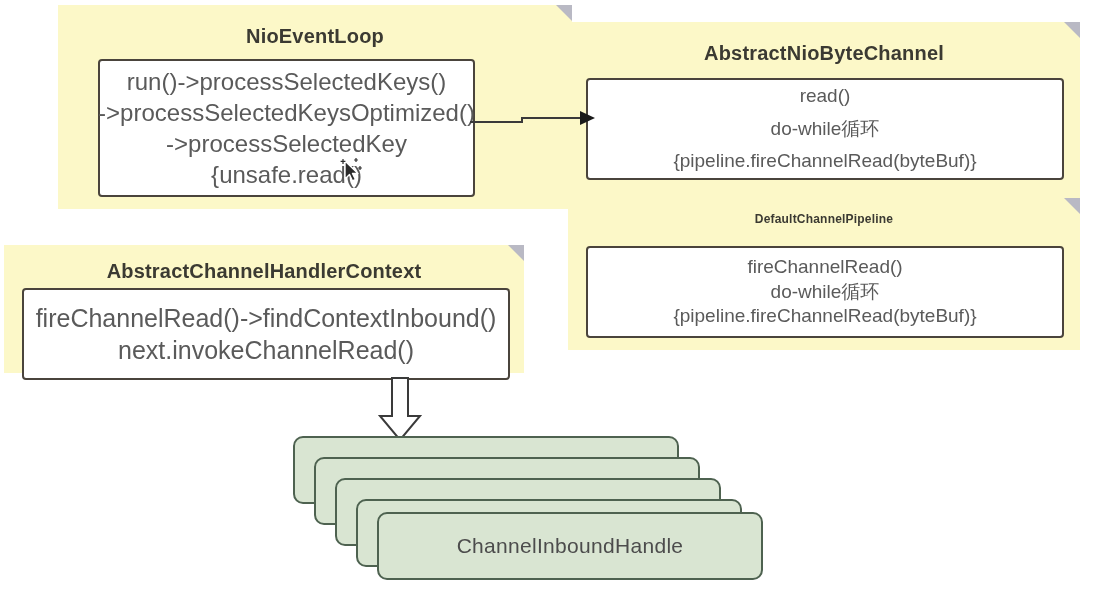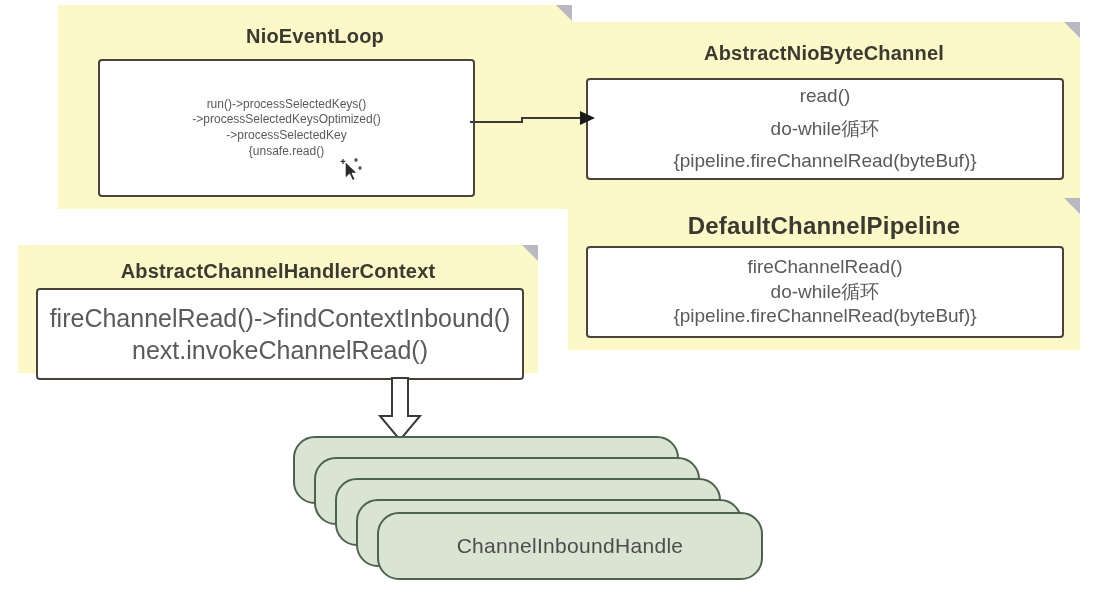--- a/index.html
+++ b/index.html
@@ -55,21 +55,21 @@
     white-space: pre;
     text-align: center;
   }
   .inner .ln { display: block; }
 
   
   .green {
     position: absolute;
     background: #d9e5d2;
     border: 2px solid #4e6250;
-    border-radius: 22px;
+    border-radius: 10px;
     box-sizing: border-box;
   }
   .green-label {
     position: absolute;
     left: 0;
     right: 0;
     top: 50%;
     transform: translateY(-50%);
     text-align: center;
     color: #4c4c4c;
@@ -82,49 +82,49 @@
     position: absolute;
     overflow: visible;
   }
 </style>
 </head>
 <body>
 
 <div class="card" style="left:58px; top:5px; width:514px; height:204px;">
   <span class="card-fold"></span>
   <div class="card-title" style="top:20px; font-size:20px;">NioEventLoop</div>
-  <div class="inner" style="left:40px; top:54px; width:377px; height:138px; font-size:12px;">
+  <div class="inner" style="left:40px; top:54px; width:377px; height:138px; font-size:24px;">
     <span class="ln">run()-&gt;processSelectedKeys()</span>
     <span class="ln">-&gt;processSelectedKeysOptimized()</span>
     <span class="ln">-&gt;processSelectedKey</span>
     <span class="ln">{unsafe.read()</span>
   </div>
 </div>
 
 <div class="card" style="left:568px; top:22px; width:512px; height:183px;">
   <span class="card-fold"></span>
   <div class="card-title" style="top:20px; font-size:20px;">AbstractNioByteChannel</div>
   <div class="inner" style="left:18px; top:56px; width:478px; height:102px; font-size:19px;gap:8px;">
     <span class="ln">read()</span>
     <span class="ln">do-while循环</span>
     <span class="ln">{pipeline.fireChannelRead(byteBuf)}</span>
   </div>
 </div>
 
 <div class="card" style="left:568px; top:198px; width:512px; height:152px;">
   <span class="card-fold"></span>
-  <div class="card-title" style="top:14px; font-size:24px;">DefaultChannelPipeline</div>
+  <div class="card-title" style="top:14px; font-size:12px;">DefaultChannelPipeline</div>
   <div class="inner" style="left:18px; top:48px; width:478px; height:92px; font-size:19px;">
     <span class="ln">fireChannelRead()</span>
     <span class="ln">do-while循环</span>
     <span class="ln">{pipeline.fireChannelRead(byteBuf)}</span>
   </div>
 </div>
 
-<div class="card" style="left:18px; top:245px; width:520px; height:128px;">
+<div class="card" style="left:4px; top:245px; width:520px; height:128px;">
   <span class="card-fold"></span>
   <div class="card-title" style="top:15px; font-size:20px;">AbstractChannelHandlerContext</div>
   <div class="inner" style="left:18px; top:43px; width:488px; height:92px; font-size:25px;">
     <span class="ln">fireChannelRead()-&gt;findContextInbound()</span>
     <span class="ln">next.invokeChannelRead()</span>
   </div>
 </div>
 
 <svg class="conn-svg" style="left:470px; top:100px;" width="130" height="40" viewBox="0 0 130 40">
   <path d="M0,22 L52,22 L52,18 L110,18" fill="none" stroke="#3a3a3a" stroke-width="2"></path>

